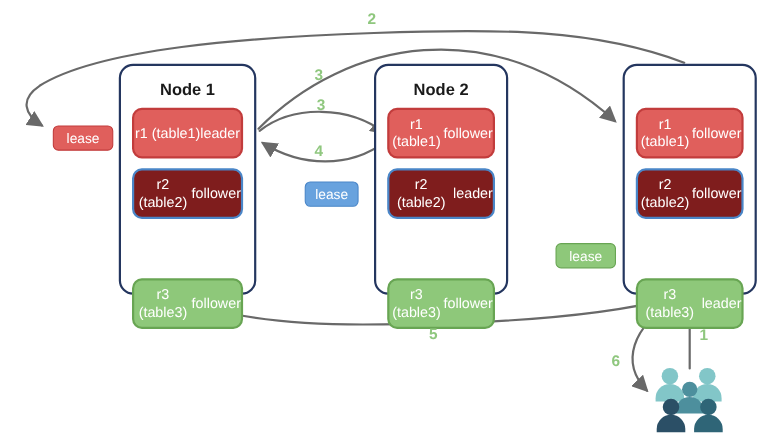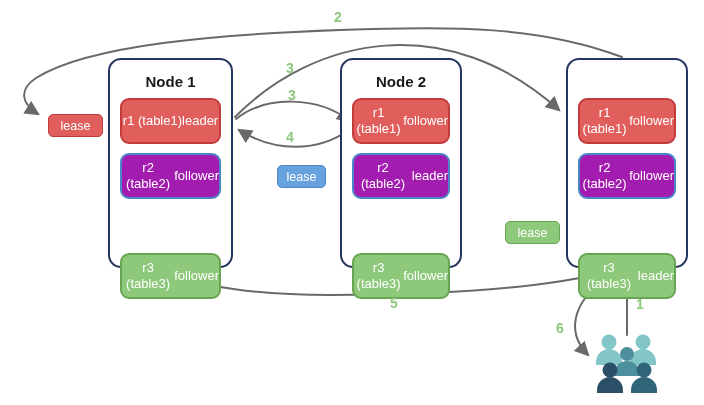--- a/index.html
+++ b/index.html
@@ -16,21 +16,21 @@
     position:absolute;top:13px;left:0;right:0;text-align:center;
     font-size:15px;font-weight:bold;color:#1a1a1a;
   }
   .replica{
     position:absolute;left:10px;right:10px;height:46px;border-radius:9px;
     box-sizing:border-box;color:#ffffff;font-size:13px;line-height:16px;
     display:flex;align-items:center;justify-content:center;
     text-align:center;
   }
   .replica.red{background:#e05f5c;border:2px solid #c23c3c;}
-  .replica.blue{background:#a21caf;border:2px solid #4a86c8;}
+  .replica.blue{background:#7f1d1d;border:2px solid #4a86c8;}
   .replica.green{background:#8ec87a;border:2px solid #68a553;margin-top:45px;}
   .r1{top:38px}.r2{top:93px}.r3{top:148px}
   .lease{
     position:absolute;height:23px;border-radius:5px;box-sizing:border-box;
     color:#ffffff;font-size:12.5px;display:flex;align-items:center;justify-content:center;
   }
   .lease.red{left:48px;top:114px;width:55px;background:#e05f5c;border:1.5px solid #c23c3c;}
   .lease.blue{left:277px;top:165px;width:49px;background:#68a2de;border:1.5px solid #4a86c8;}
   .lease.green{left:505px;top:221px;width:55px;background:#8ec87a;border:1.5px solid #68a553;}
   .step{

